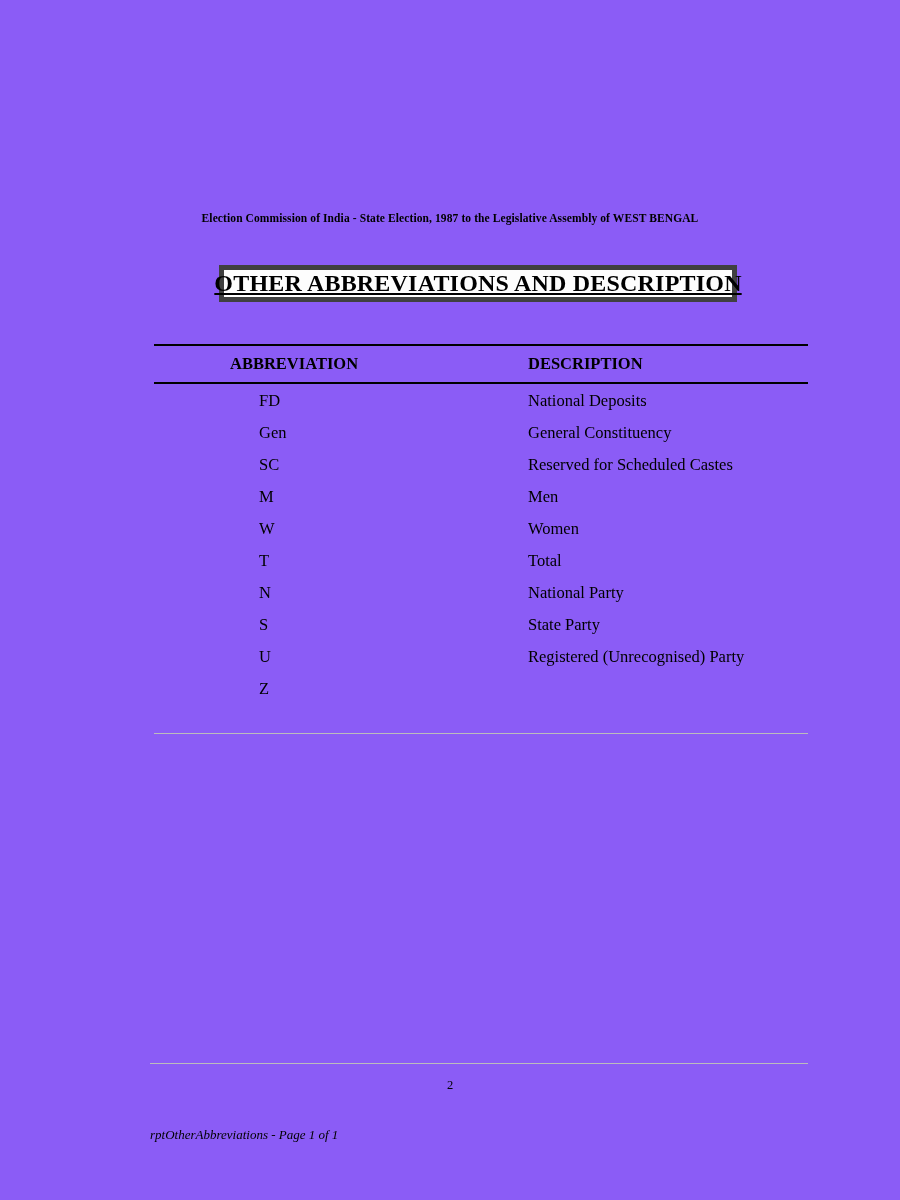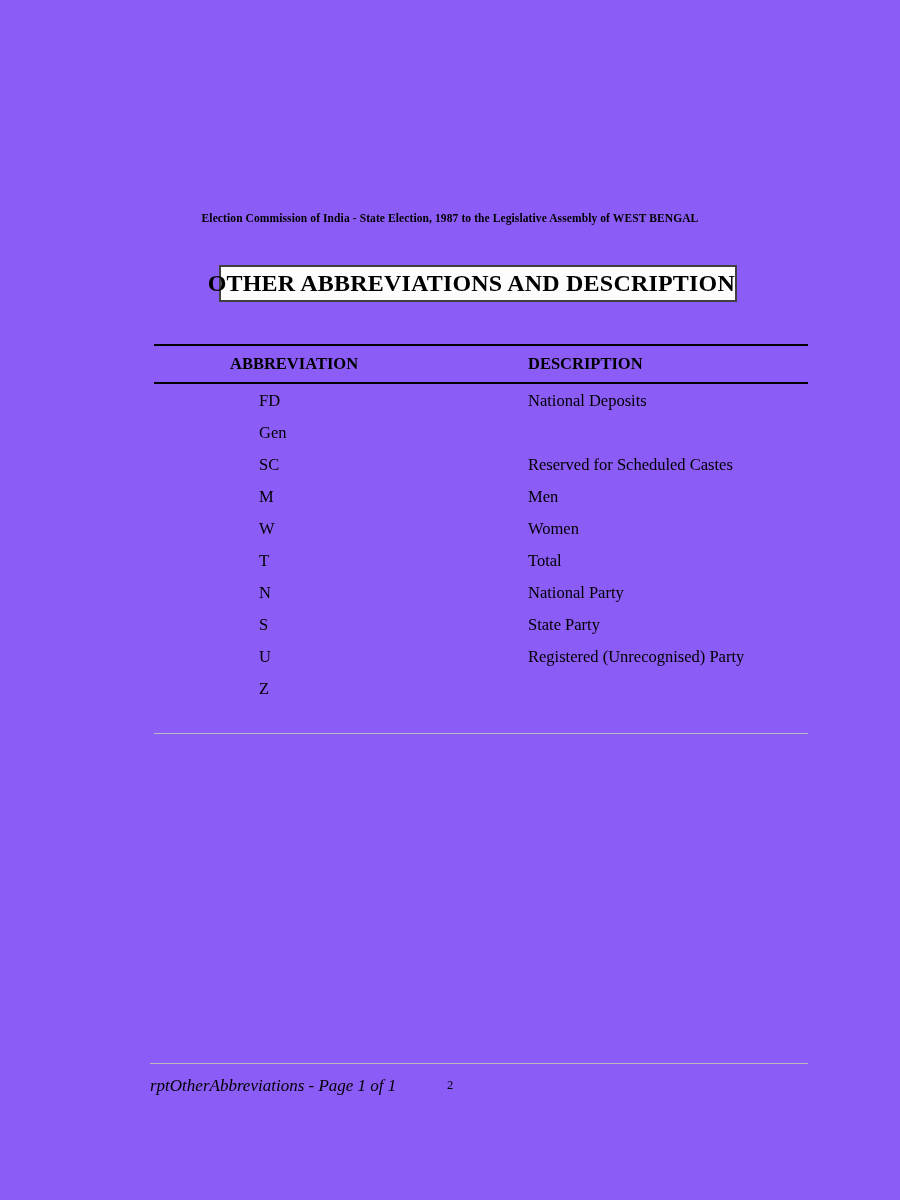--- a/index.html
+++ b/index.html
@@ -34,26 +34,27 @@
     font-size: 11.5px;
     letter-spacing: 0.1px;
     color: #000;
   }
   .title-box {
     position: absolute;
     top: 265px;
     left: 219px;
     width: 518px;
     height: 37px;
-    border: 2px solid #404040;
+    border: 5px solid #404040;
     background: #fdfdfd;
     box-sizing: border-box;
     display: flex;
     align-items: center;
-    justify-content: flex-end;
+    justify-content: center;
+    text-decoration: underline;
   }
   .title-box .title-text {
     font-family: "Liberation Serif", serif;
     font-weight: bold;
     font-size: 24px;
     letter-spacing: 0.2px;
     color: #000;
     white-space: nowrap;
   }
   .table-wrap {
@@ -123,25 +124,25 @@
   .footer-rule {
     position: absolute;
     top: 1063px;
     left: 150px;
     width: 658px;
     height: 1px;
     background: #bcbcbc;
   }
   .footer-left {
     position: absolute;
-    top: 1076px;
+    top: 1127px;
     left: 150px;
     font-family: "Liberation Serif", serif;
     font-style: italic;
-    font-size: 17px;
+    font-size: 13px;
     color: #000;
     white-space: nowrap;
   }
   .footer-page {
     position: absolute;
     top: 1078px;
     left: 0;
     width: 900px;
     text-align: center;
     font-family: "Liberation Serif", serif;
@@ -174,20 +175,21 @@
 
     <div class="rule-mid"></div>
 
     <div class="rows">
       <div class="data-row">
         <div class="cell-abbrev">FD</div>
         <div class="cell-desc">National Deposits</div>
       </div>
       <div class="data-row">
         <div class="cell-abbrev">Gen</div>
+        <div class="cell-desc">General Constituency</div>
       </div>
       <div class="data-row">
         <div class="cell-abbrev">SC</div>
         <div class="cell-desc">Reserved for Scheduled Castes</div>
       </div>
       <div class="data-row">
         <div class="cell-abbrev">M</div>
         <div class="cell-desc">Men</div>
       </div>
       <div class="data-row">

